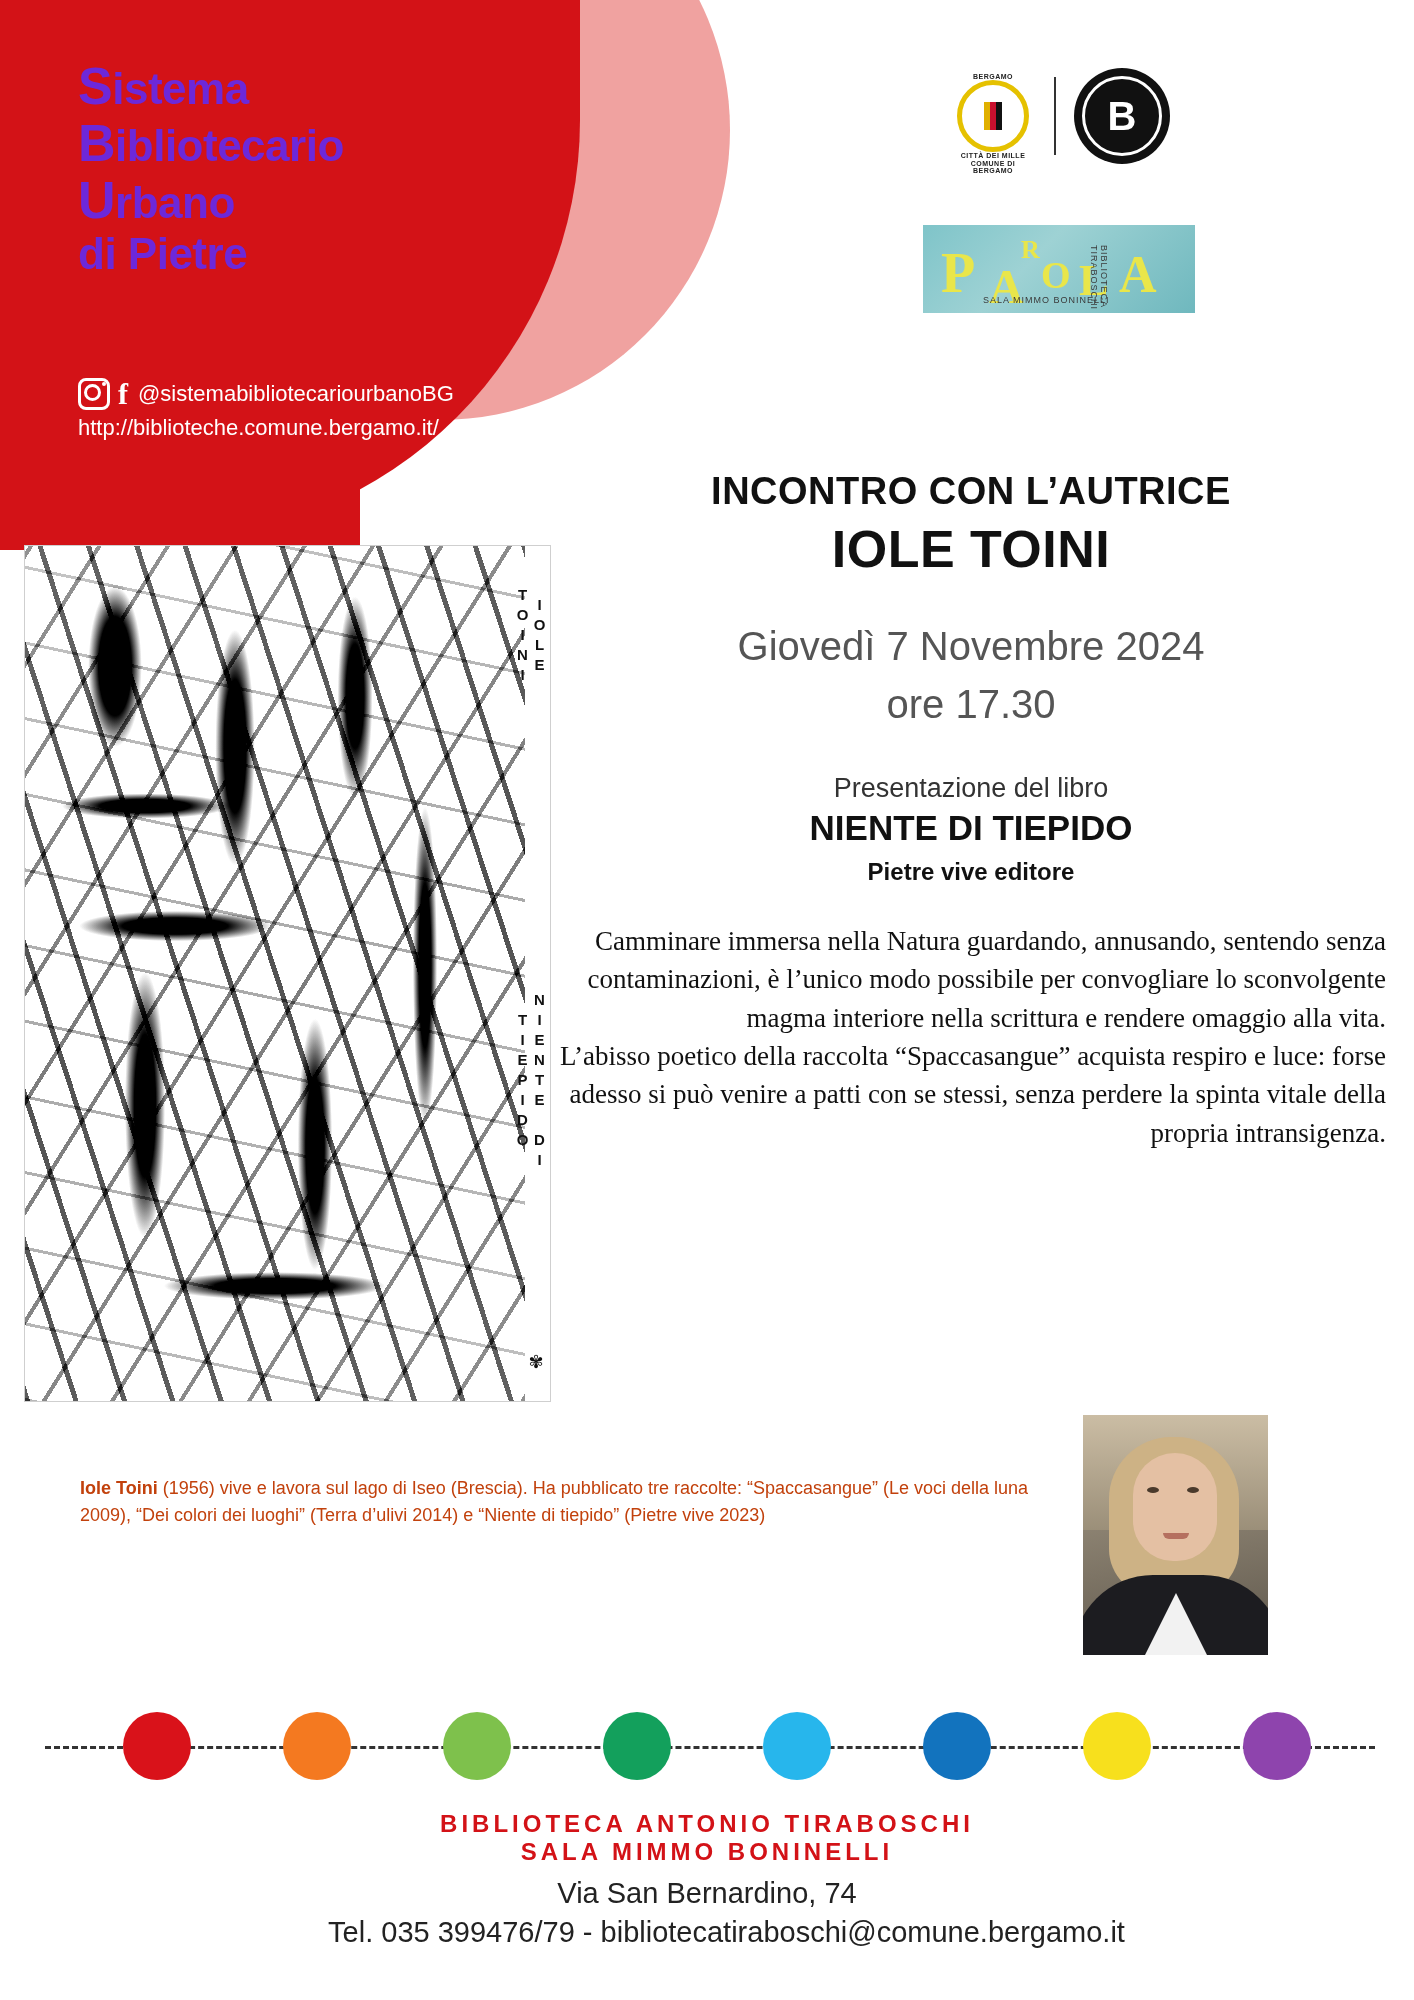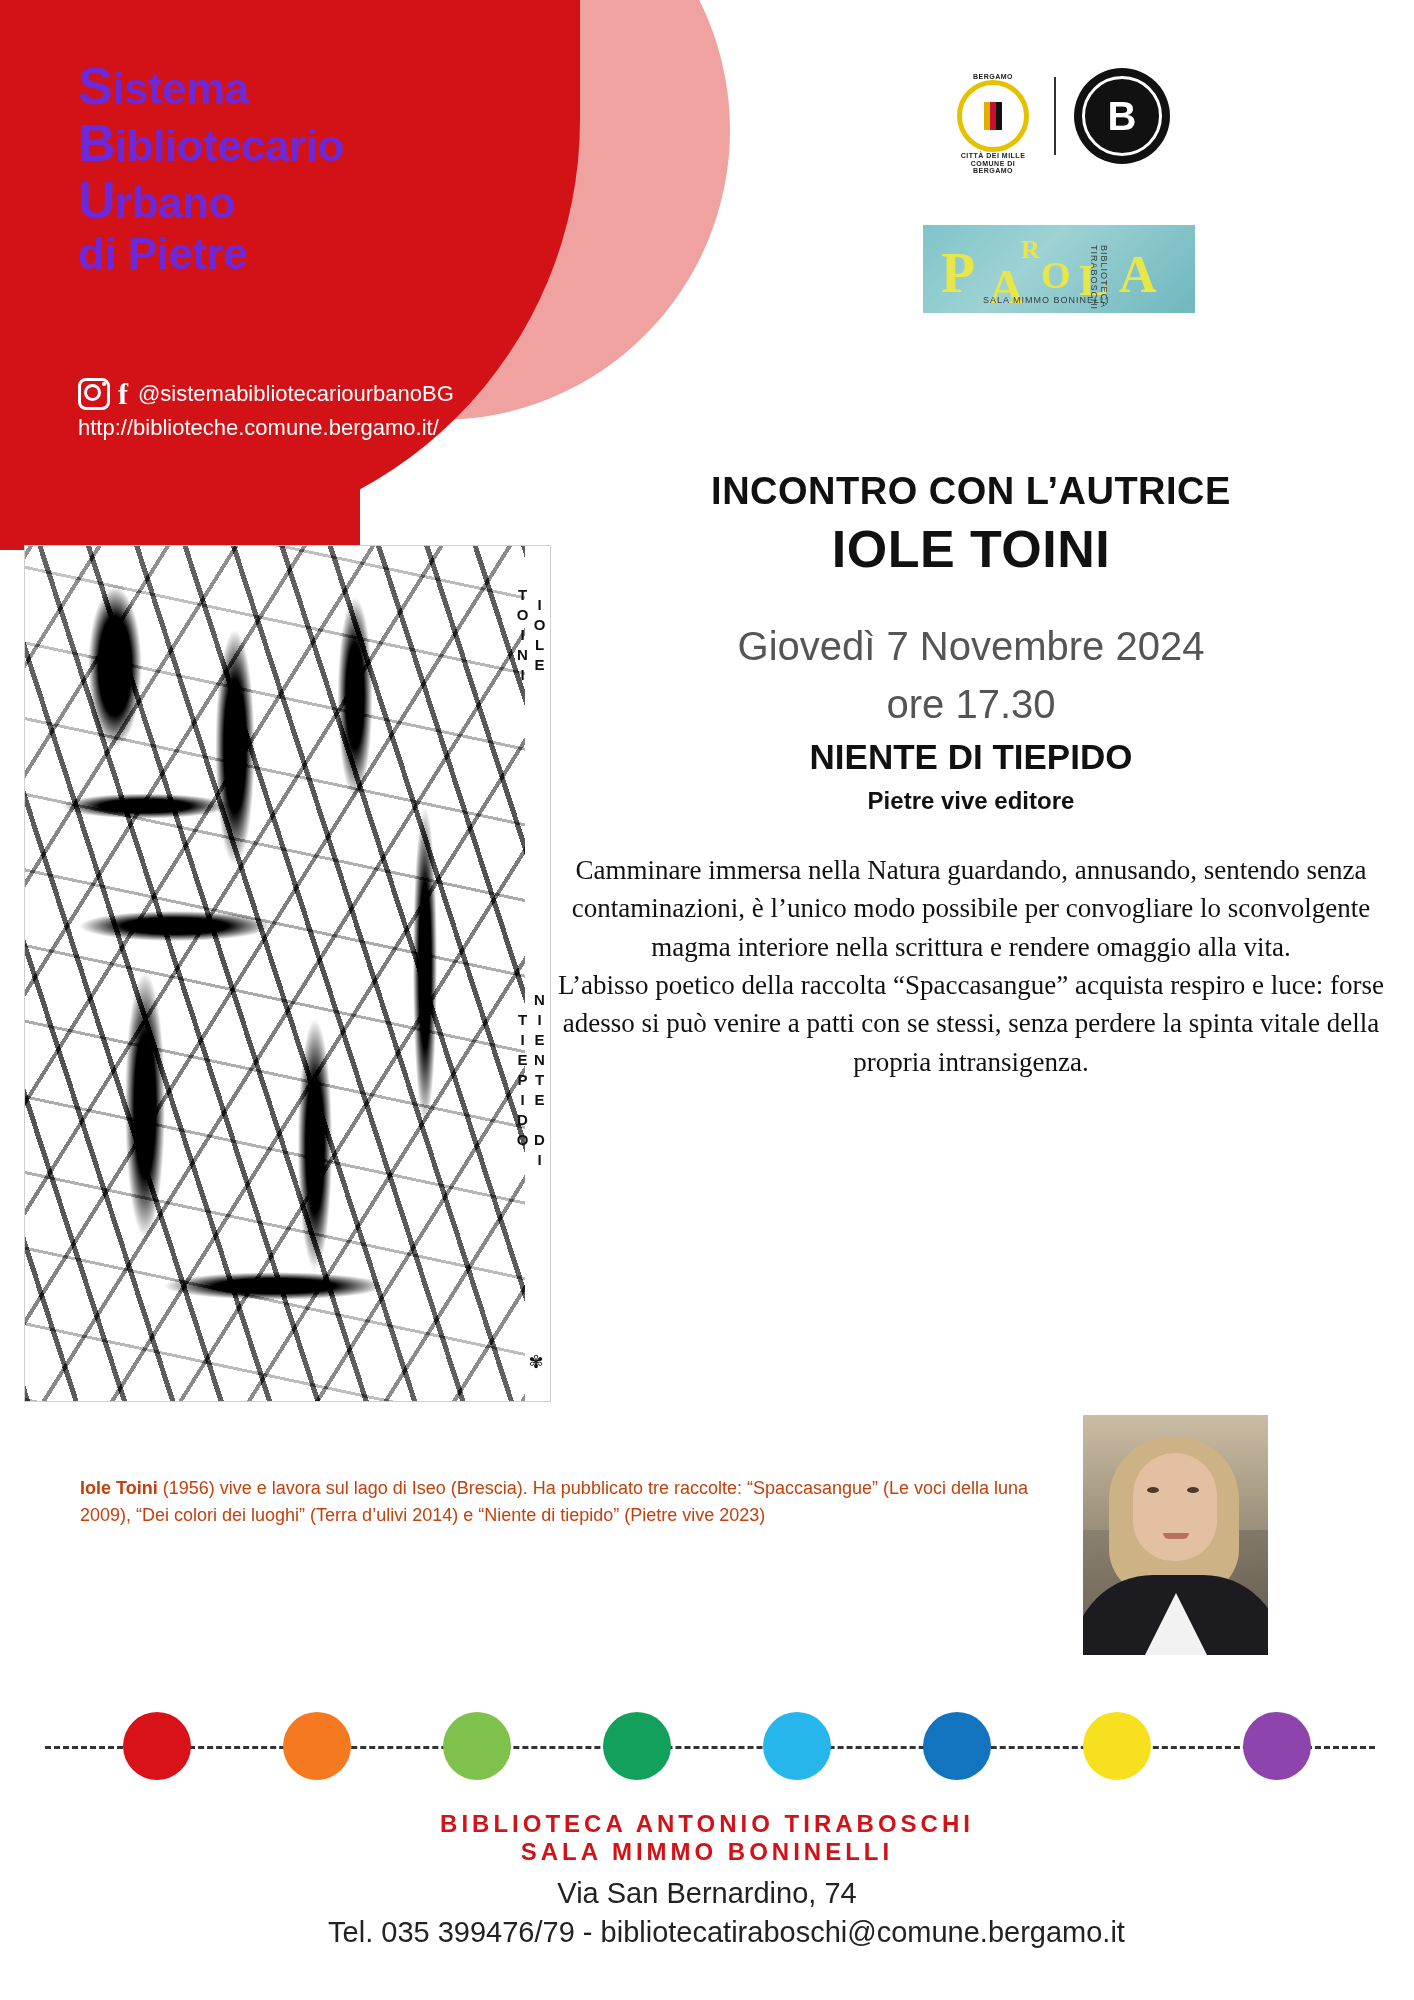--- a/index.html
+++ b/index.html
@@ -320,21 +320,21 @@
     font-weight: bold;
     color: #111;
     margin-top: 10px;
   }
   .ev-body {
     margin-top: 36px;
     font-family: "Liberation Serif", serif;
     font-size: 27px;
     line-height: 1.42;
     color: #111;
-    text-align: center;
+    text-align: right;
   }
 
   
   .bio {
     position: absolute;
     left: 80px;
     top: 1475px;
     width: 970px;
     font-size: 18px;
     line-height: 1.52;
@@ -493,20 +493,21 @@
   <div class="cover-pub">✾</div>
 </div>
 
 <div class="event-col">
   <div class="ev-kicker">INCONTRO CON L’AUTRICE</div>
   <div class="ev-name">IOLE TOINI</div>
   <div class="ev-date">
     <div>Giovedì 7 Novembre 2024</div>
     <div>ore 17.30</div>
   </div>
+  <div class="ev-sub">Presentazione del libro</div>
   <div class="ev-book">NIENTE DI TIEPIDO</div>
   <div class="ev-pub">Pietre vive editore</div>
   <div class="ev-body">Camminare immersa nella Natura  guardando, annusando, sentendo senza contaminazioni, è l’unico modo possibile per convogliare lo sconvolgente magma interiore nella scrittura e rendere omaggio alla vita.<br>L’abisso poetico della raccolta “Spaccasangue” acquista respiro e luce: forse adesso si può venire a patti con se stessi, senza perdere la spinta vitale della propria intransigenza.</div>
 </div>
 
 <div class="bio">
   <b>Iole Toini</b><span> (1956) vive e lavora sul lago di Iseo (Brescia). Ha pubblicato tre raccolte: “Spaccasangue” (Le voci della luna 2009), “Dei colori dei luoghi” (Terra d’ulivi 2014) e “Niente di tiepido” (Pietre vive 2023)</span>
 </div>
 
 <div class="portrait">

